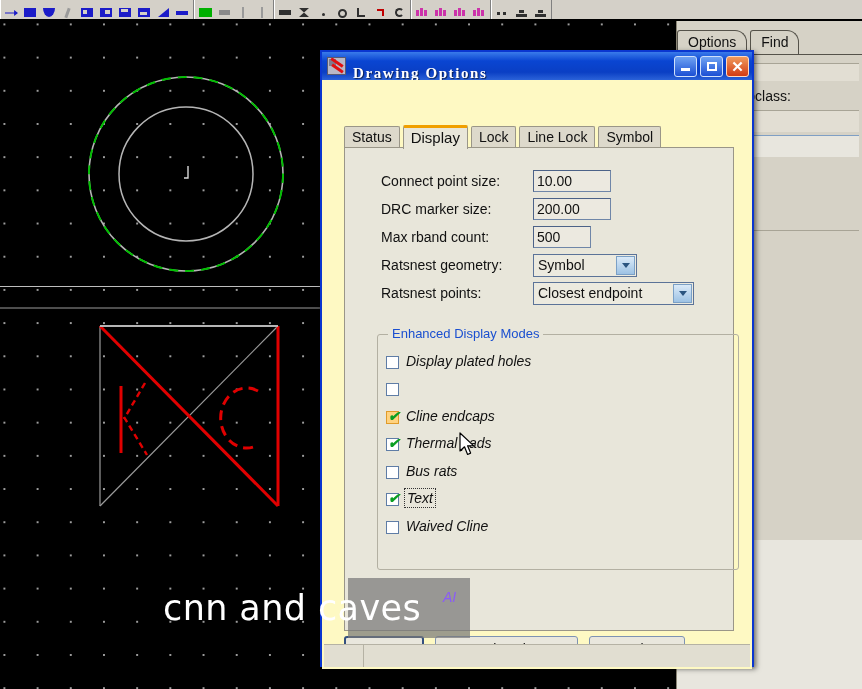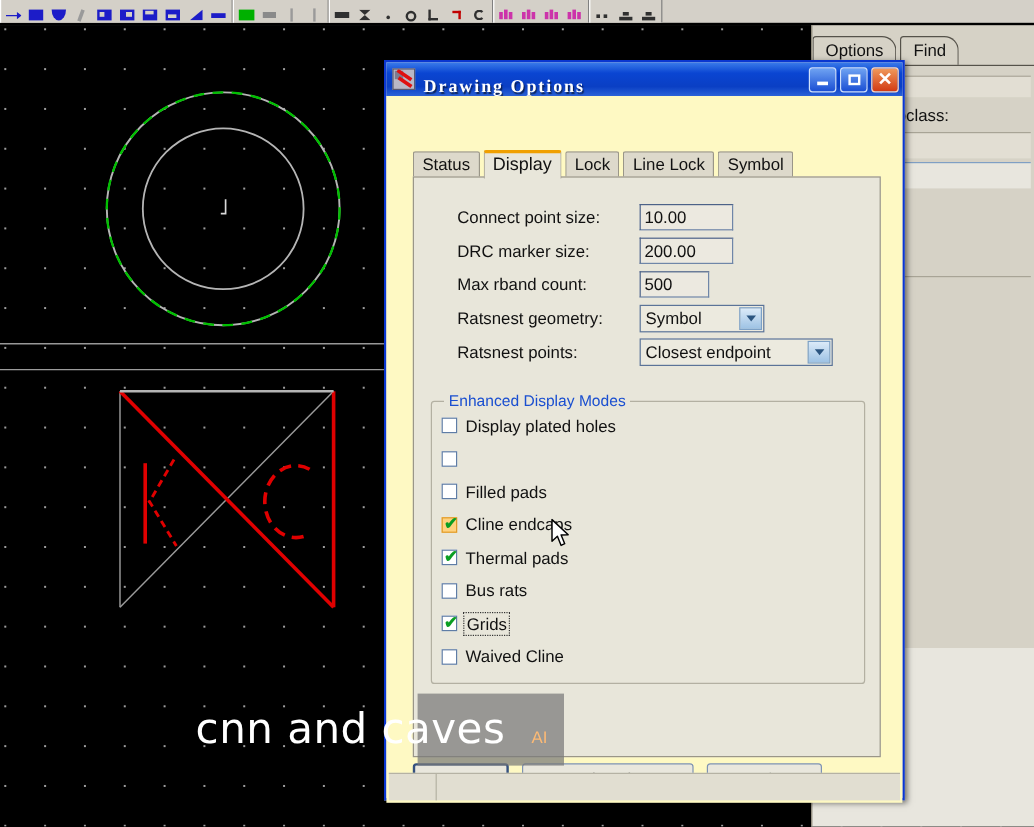--- a/index.html
+++ b/index.html
@@ -223,29 +223,29 @@
     display: flex; align-items: center; justify-content: center;
   }
   .selarrow::after {
     content: ""; width: 0; height: 0;
     border-left: 4px solid transparent; border-right: 4px solid transparent;
     border-top: 5px solid #2b5580;
   }
 
   
   .groupbox {
-    position: absolute; left: 14px; top: 186px; width: 362px; height: 236px;
+    position: absolute; left: 32px; top: 186px; width: 362px; height: 236px;
     border: 1px solid #b3b0a2; border-radius: 3px;
   }
   .group-title {
     position: absolute; left: 10px; top: -9px; padding: 0 4px;
     background: #e8e6da; font-size: 13px; color: #1a4fd0; white-space: nowrap;
   }
   .cbrow {
-    display: flex; align-items: center; height: 27.5px; padding-left: 8px;
+    display: flex; align-items: flex-end; height: 27.5px; padding-left: 8px; font-style: italic;
   }
   .cbox {
     width: 13px; height: 13px; background: #fff;
     border: 1px solid #5f7da6;
     margin-right: 7px; position: relative; flex: none;
   }
   .cbox.hover { background: #ffd27f; border-color: #e09b2a; }
   .cbox .tick {
     position: absolute; left: 1px; top: -3px;
     color: #0a9e22; font-size: 14px; font-weight: bold; line-height: 14px;
@@ -280,22 +280,22 @@
   }
   .st-seg { width: 40px; border-right: 1px solid #b5b2a4; }
   .st-seg.grow { flex: 1; border-right: none; }
 
   
   .cap-box {
     position: absolute; left: 348px; top: 578px; width: 122px; height: 60px;
     background: rgba(120,120,120,.72);
   }
   .cap-ai {
-    position: absolute; left: 443px; top: 606px;
-    font-size: 14px; color: #fdba74;
+    position: absolute; left: 443px; top: 589px;
+    font-size: 14px; color: #8b5cf6; font-style: italic;
   }
   .caption {
     position: absolute; left: 163px; top: 588px;
     font-size: 35px; color: #fff;
     font-family: "DejaVu Sans", sans-serif;
     white-space: nowrap;
     letter-spacing: .4px;
   }
   .watermark {
     position: absolute; left: 632px; top: 658px;
@@ -550,44 +550,40 @@
           <div class="group-title">Enhanced Display Modes</div>
 
           <div class="cbrow" style="margin-top:6px">
             <span class="cbox"></span>
             <span class="cblabel">Display plated holes</span>
           </div>
           <div class="cbrow">
             <span class="cbox"></span>
           </div>
           <div class="cbrow">
-            <span class="cbox"></span>
-            <span class="cblabel">Filled pads</span>
-          </div>
-          <div class="cbrow">
             <span class="cbox hover">
                 <span class="tick">✔</span>
               </span>
             <span class="cblabel">Cline endcaps</span>
           </div>
           <div class="cbrow">
             <span class="cbox">
                 <span class="tick">✔</span>
               </span>
             <span class="cblabel">Thermal pads</span>
           </div>
           <div class="cbrow">
             <span class="cbox"></span>
             <span class="cblabel">Bus rats</span>
           </div>
           <div class="cbrow">
             <span class="cbox">
                 <span class="tick">✔</span>
               </span>
-            <span class="cblabel focus">Grids</span>
+            <span class="cblabel focus">Text</span>
           </div>
           <div class="cbrow">
             <span class="cbox"></span>
             <span class="cblabel">Waived Cline</span>
           </div>
         </div>
 
       </div>
 
       <div class="btnrow">

